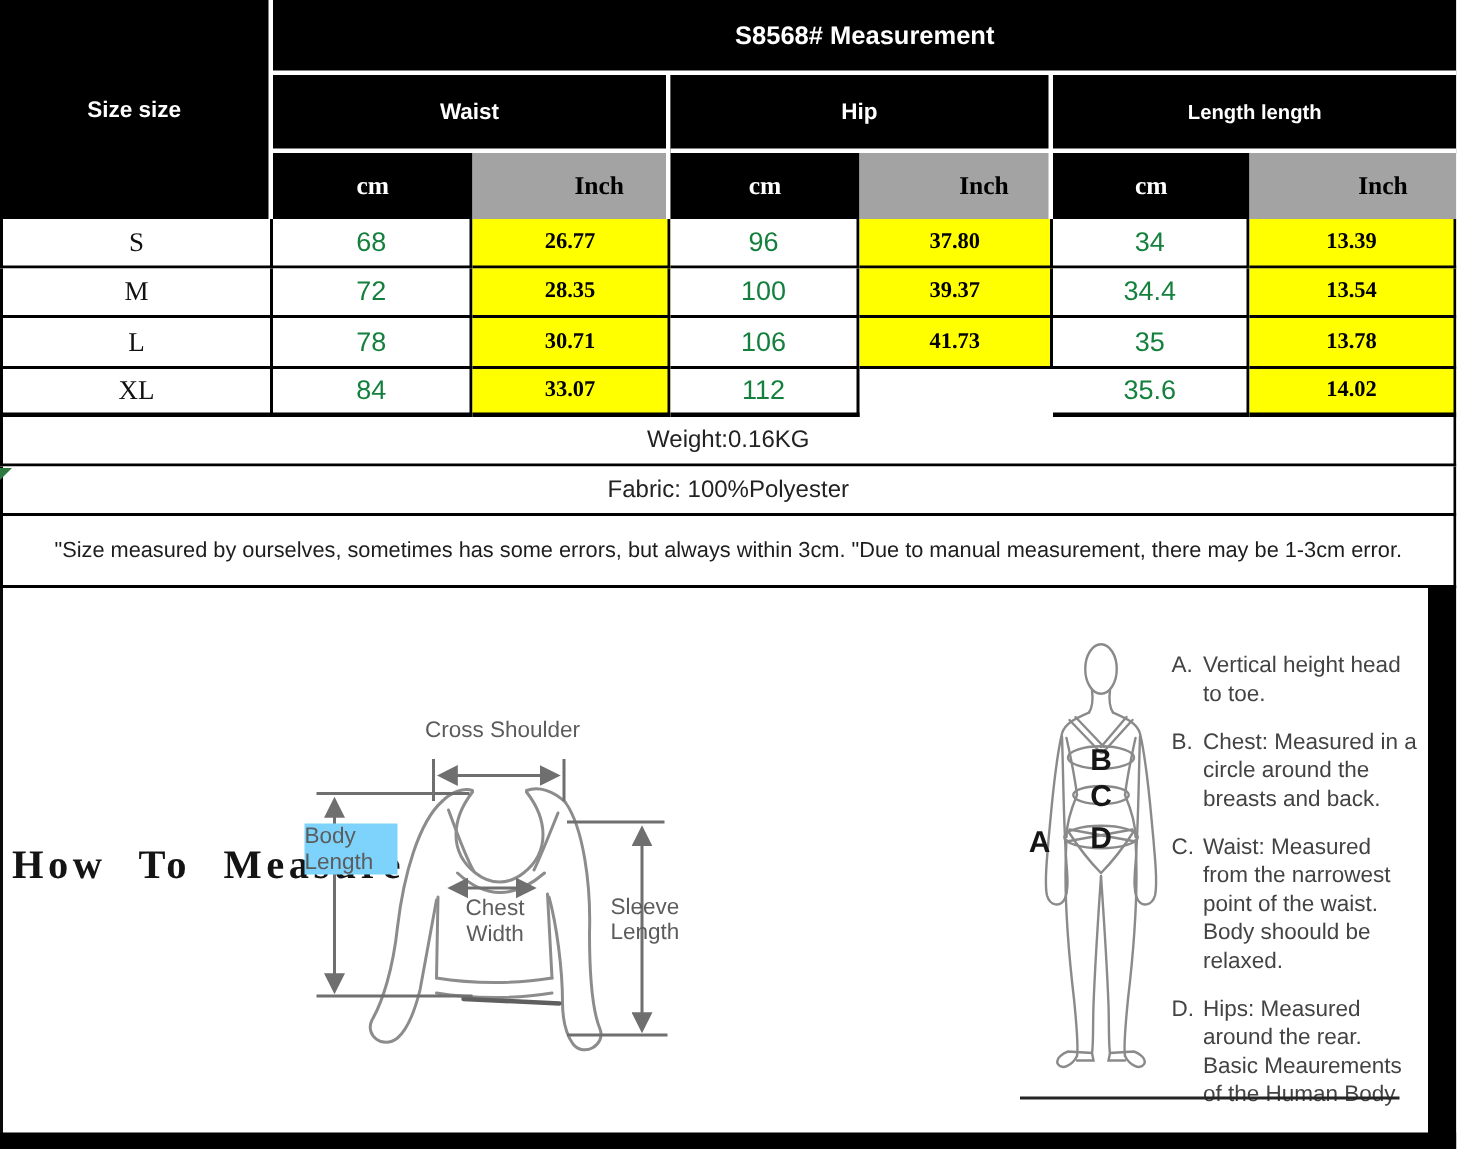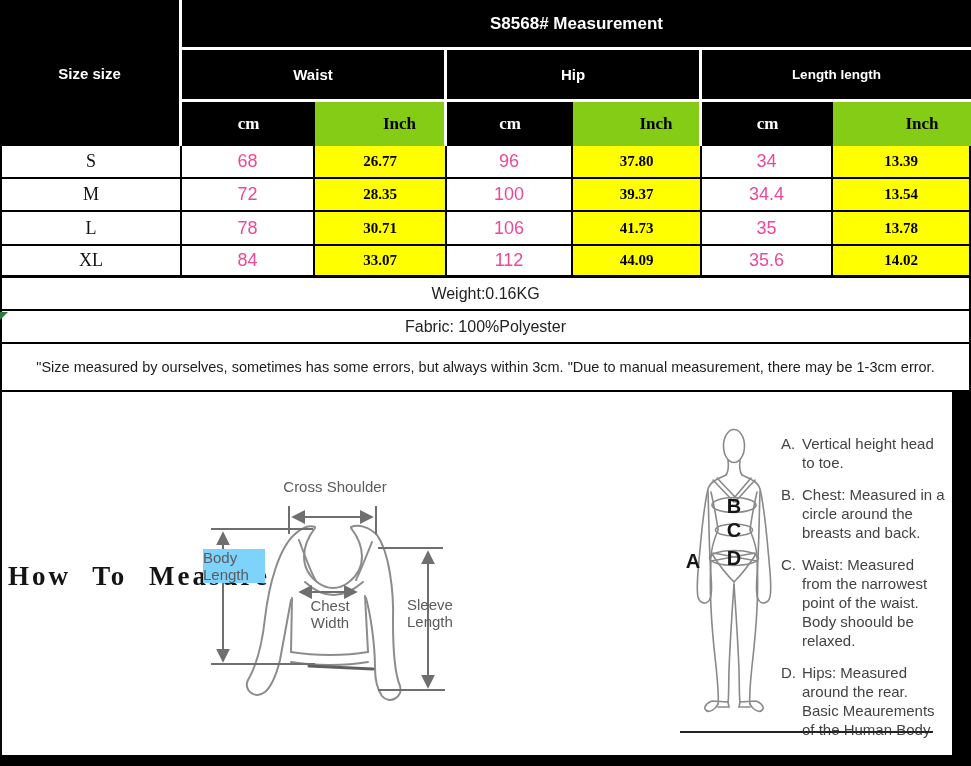--- a/index.html
+++ b/index.html
@@ -12,27 +12,27 @@
     grid-template-rows:50px 52px 44px 33px 33px 34px 32px 33px 33px 48px;}
   .cell{display:flex;align-items:center;justify-content:center;box-sizing:border-box;text-align:center;}
   .blk{background:#000000;color:#ffffff;}
   .size-hdr{border-right:3px solid #ffffff;font-size:15px;font-weight:700;}
   .title{border-bottom:3px solid #ffffff;font-size:17px;font-weight:700;}
   .grp{font-size:15px;font-weight:700;border-bottom:3px solid #ffffff;}
   .gsep{border-right:3px solid #ffffff;}
   .grp-sm{font-size:13.5px;}
   .unit{font-family:"Liberation Serif",serif;font-weight:700;font-size:17px;}
   .unit-cm{background:#000000;color:#ffffff;}
-  .unit-in{background:#84cc16;color:#000000;padding-left:40px;}
+  .unit-in{background:#a3a3a3;color:#000000;padding-left:40px;}
   .wsep{border-right:3px solid #ffffff;}
   .dcell{border-right:2px solid #000000;border-bottom:2px solid #000000;background:#ffffff;}
   .c1{border-left:2px solid #000000;}
   .thick-b{border-bottom:3px solid #000000;}
   .c-size{font-family:"Liberation Serif",serif;font-size:18px;color:#111111;}
-  .c-cm{font-size:18px;color:#ec4899;}
+  .c-cm{font-size:18px;color:#15803d;}
   .c-in{background:#ffff00;font-family:"Liberation Serif",serif;font-weight:700;font-size:15px;color:#000000;}
   .frow{grid-column:1/8;border-left:2px solid #000000;border-right:2px solid #000000;
         border-bottom:2px solid #000000;background:#ffffff;}
   .weight,.fabric{font-size:16px;color:#222222;}
   .note{font-size:14.5px;color:#1d1d1d;line-height:20px;padding:0 28px;}
   .green-corner{position:absolute;left:0;top:312px;width:0;height:0;
     border-top:8px solid #2c7a3f;border-right:8px solid transparent;}
 
   
   .left-line{position:absolute;left:0;top:392px;width:2px;height:364px;background:#0a0a0a;}
@@ -97,21 +97,20 @@
     <div class="cell dcell c-in" style="grid-area:6/3/7/4">30.71</div>
     <div class="cell dcell c-cm" style="grid-area:6/4/7/5">106</div>
     <div class="cell dcell c-in" style="grid-area:6/5/7/6">41.73</div>
     <div class="cell dcell c-cm" style="grid-area:6/6/7/7">35</div>
     <div class="cell dcell c-in" style="grid-area:6/7/7/8">13.78</div>
 
     <div class="cell dcell c1 c-size thick-b" style="grid-area:7/1/8/2">XL</div>
     <div class="cell dcell c-cm thick-b" style="grid-area:7/2/8/3">84</div>
     <div class="cell dcell c-in thick-b" style="grid-area:7/3/8/4">33.07</div>
     <div class="cell dcell c-cm thick-b" style="grid-area:7/4/8/5">112</div>
-    <div class="cell dcell c-in thick-b" style="grid-area:7/5/8/6">44.09</div>
     <div class="cell dcell c-cm thick-b" style="grid-area:7/6/8/7">35.6</div>
     <div class="cell dcell c-in thick-b" style="grid-area:7/7/8/8">14.02</div>
 
     <div class="cell frow weight" style="grid-row:8">Weight:0.16KG</div>
     <div class="cell frow fabric" style="grid-row:9">Fabric: 100%Polyester</div>
     <div class="cell frow note" style="grid-row:10">
         <span>"Size measured by ourselves, sometimes has some errors, but always within 3cm. "Due to manual measurement, there may be 1-3cm error.</span>
       </div>
   </div>
   <div class="green-corner"></div>

